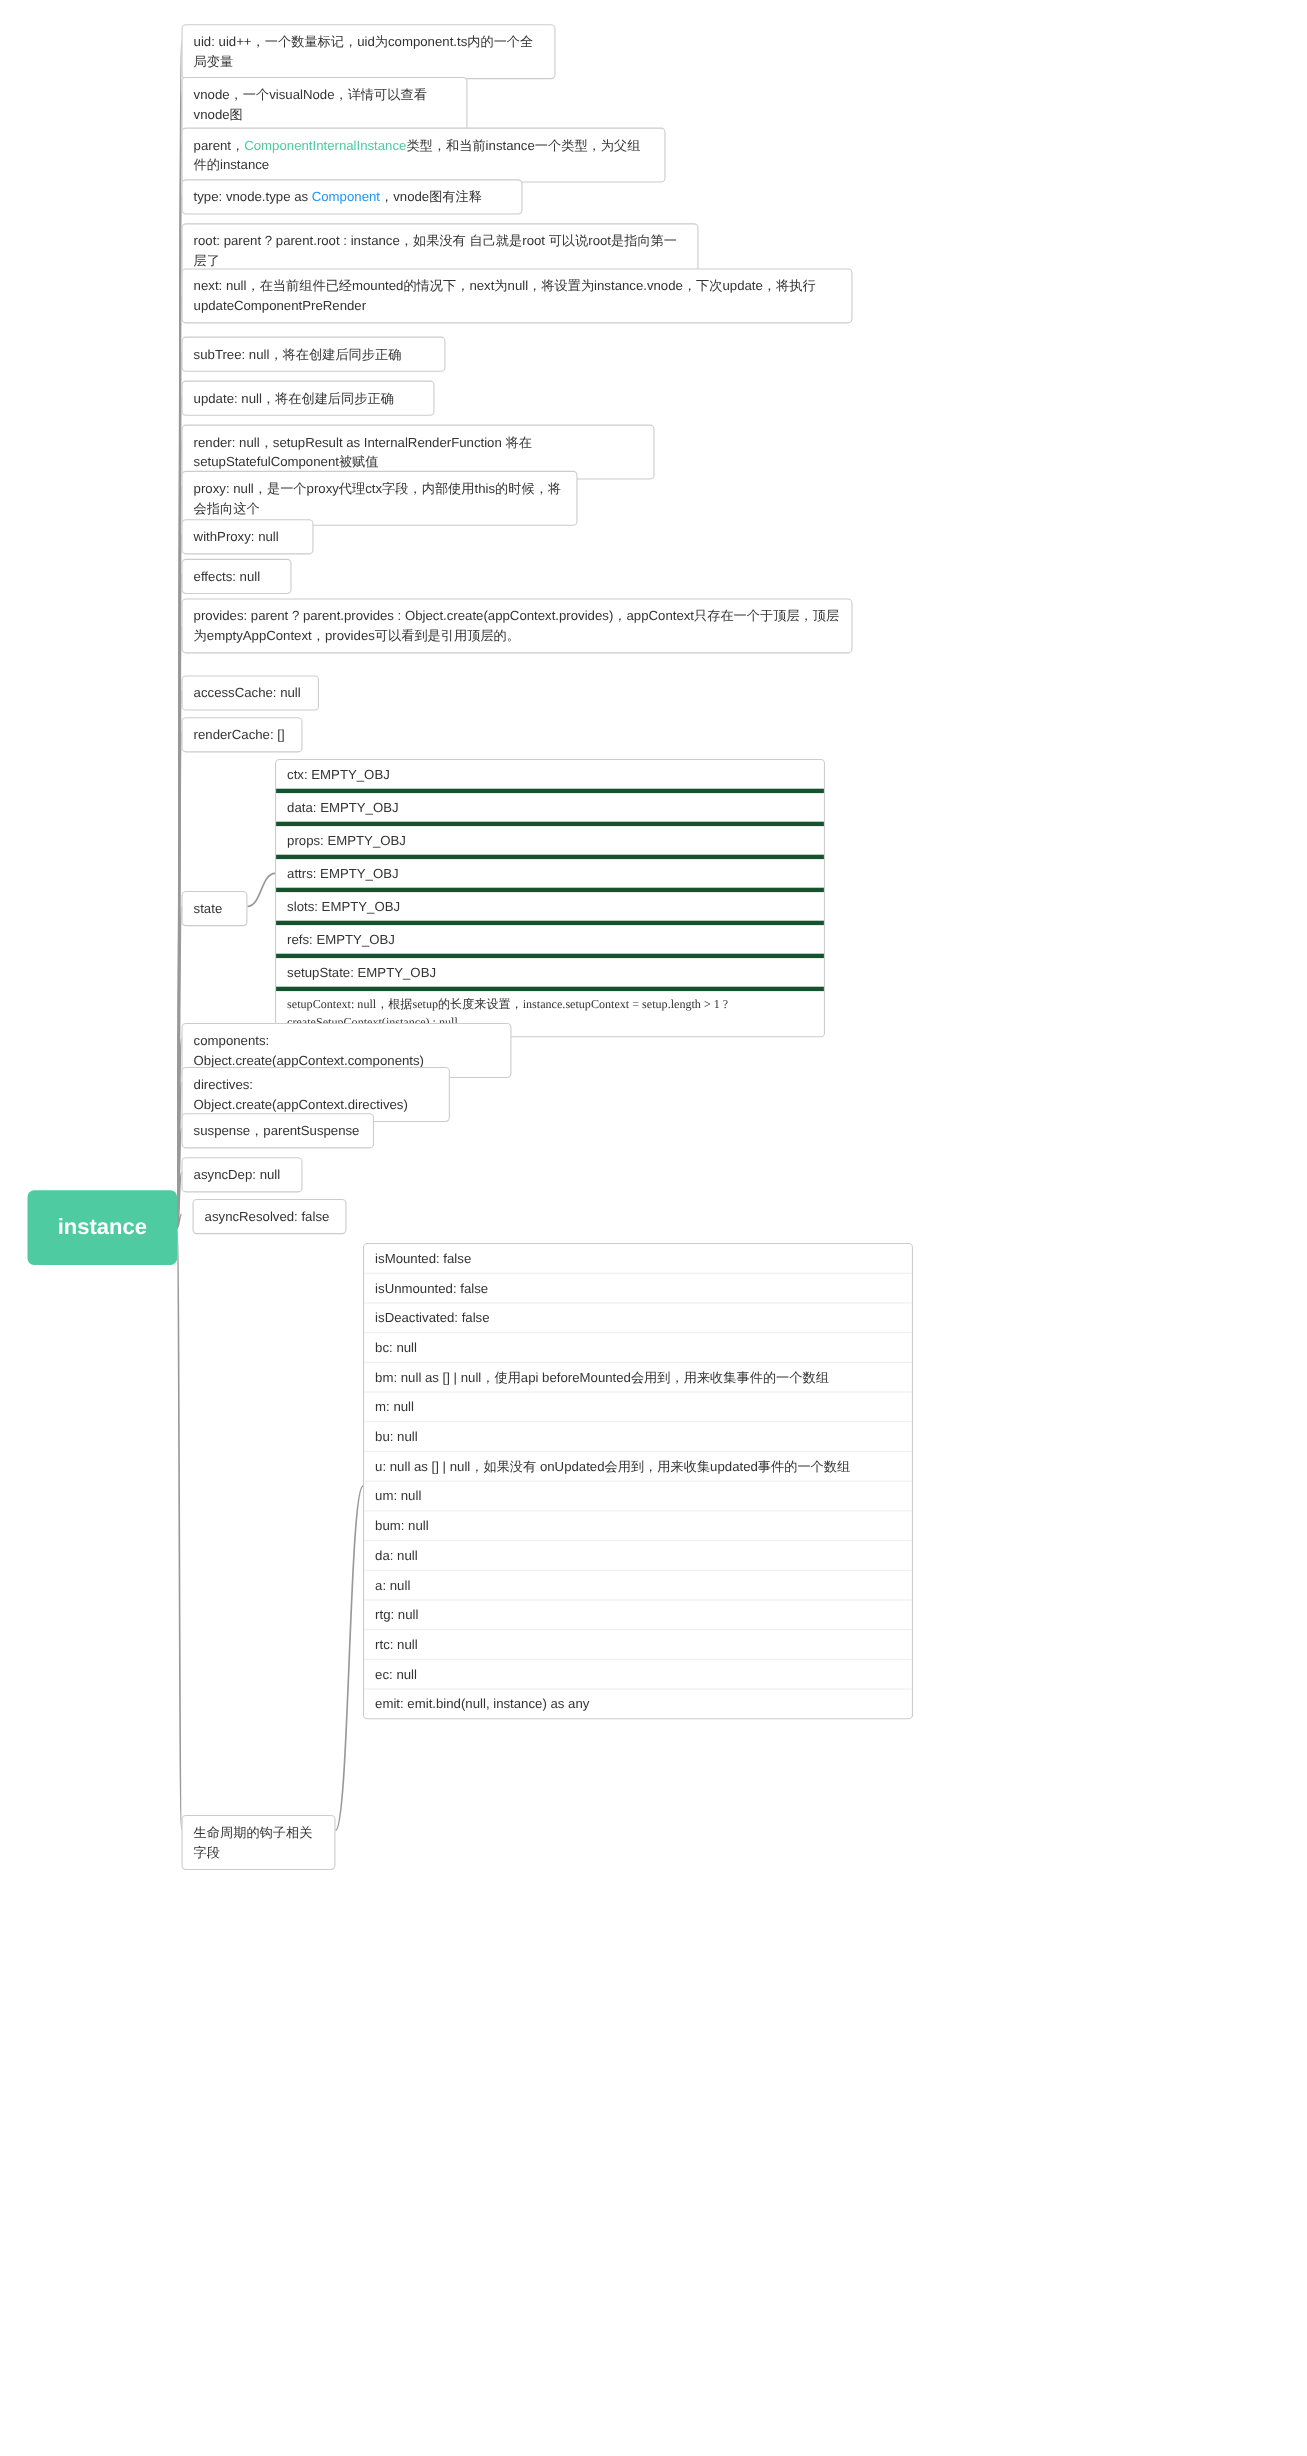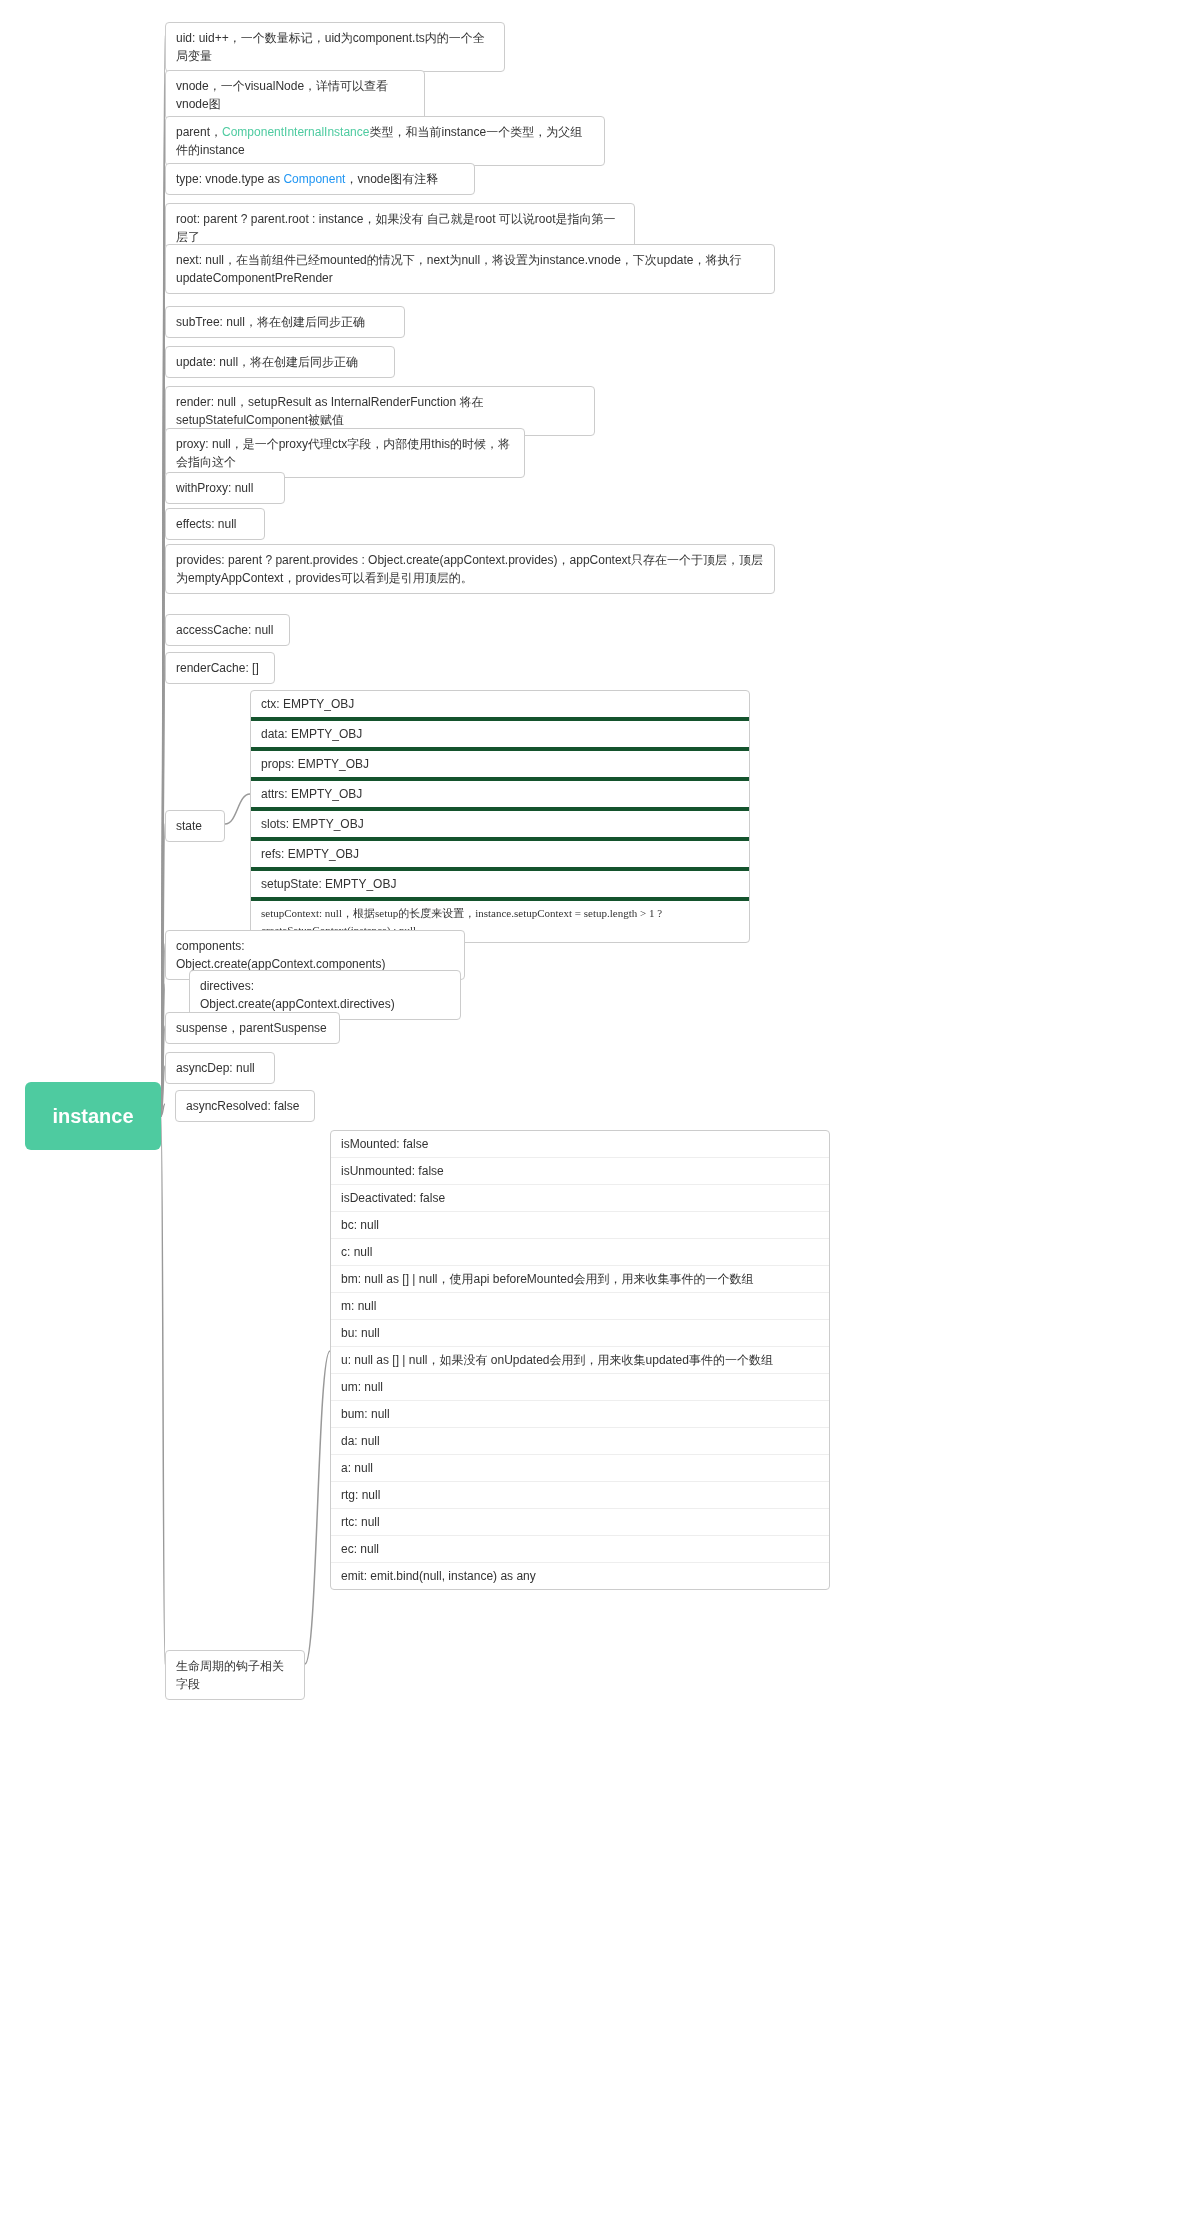--- a/index.html
+++ b/index.html
@@ -150,21 +150,20 @@
     </div>
 
   <div id="lifecycle-label-node" class="branch-node" style="position: absolute; top: 1650px; left: 165px; width: 140px;">
     <span>生命周期的钩子相关字段</span>
   </div>
   <div id="lifecycle-sub-container" class="lifecycle-container" style="position: absolute; left: 330px; top: 1130px; width: 500px;">
       <div class="sub-item">isMounted: false</div>
       <div class="sub-item">isUnmounted: false</div>
       <div class="sub-item">isDeactivated: false</div>
       <div class="sub-item">bc: null</div>
-      <div class="sub-item">c: null</div>
       <div class="sub-item">bm: null as [] | null，使用api beforeMounted会用到，用来收集事件的一个数组</div>
       <div class="sub-item">m: null</div>
       <div class="sub-item">bu: null</div>
       <div class="sub-item">u: null as [] | null，如果没有 onUpdated会用到，用来收集updated事件的一个数组</div>
       <div class="sub-item">um: null</div>
       <div class="sub-item">bum: null</div>
       <div class="sub-item">da: null</div>
       <div class="sub-item">a: null</div>
       <div class="sub-item">rtg: null</div>
       <div class="sub-item">rtc: null</div>
@@ -180,17 +179,17 @@
     <div class="branch-node" style="position: absolute; left: 165px; top: 306px; width: 240px;">subTree: null，将在创建后同步正确</div>
     <div class="branch-node" style="position: absolute; left: 165px; top: 346px; width: 230px;">update: null，将在创建后同步正确</div>
     <div class="branch-node" style="position: absolute; left: 165px; top: 386px; width: 430px;">render: null，setupResult as InternalRenderFunction 将在setupStatefulComponent被赋值</div>
     <div class="branch-node" style="position: absolute; left: 165px; top: 428px; width: 360px;">proxy: null，是一个proxy代理ctx字段，内部使用this的时候，将会指向这个</div>
     <div class="branch-node" style="position: absolute; left: 165px; top: 472px; width: 120px;">withProxy: null</div>
     <div class="branch-node" style="position: absolute; left: 165px; top: 508px; width: 100px;">effects: null</div>
     <div class="branch-node" style="position: absolute; left: 165px; top: 544px; width: 610px;">provides: parent ? parent.provides : Object.create(appContext.provides)，appContext只存在一个于顶层，顶层为emptyAppContext，provides可以看到是引用顶层的。</div>
     <div class="branch-node" style="position: absolute; left: 165px; top: 614px; width: 125px;">accessCache: null</div>
     <div class="branch-node" style="position: absolute; left: 165px; top: 652px; width: 110px;">renderCache: []</div>
     <div class="branch-node" style="position: absolute; left: 165px; top: 930px; width: 300px;">components: Object.create(appContext.components)</div>
-    <div class="branch-node" style="position: absolute; left: 165px; top: 970px; width: 272px; margin-left: 24px;">directives: Object.create(appContext.directives)</div>
+    <div class="branch-node" style="position: absolute; left: 165px; top: 970px; width: 244px;">directives: Object.create(appContext.directives)</div>
     <div class="branch-node" style="position: absolute; left: 165px; top: 1012px; width: 175px;">suspense，parentSuspense</div>
     <div class="branch-node" style="position: absolute; left: 165px; top: 1052px; width: 110px;">asyncDep: null</div>
     <div class="branch-node" style="position: absolute; left: 165px; top: 1090px; width: 140px; margin-left: 10px;">asyncResolved: false</div>
   </div>
 
 </body></html>

